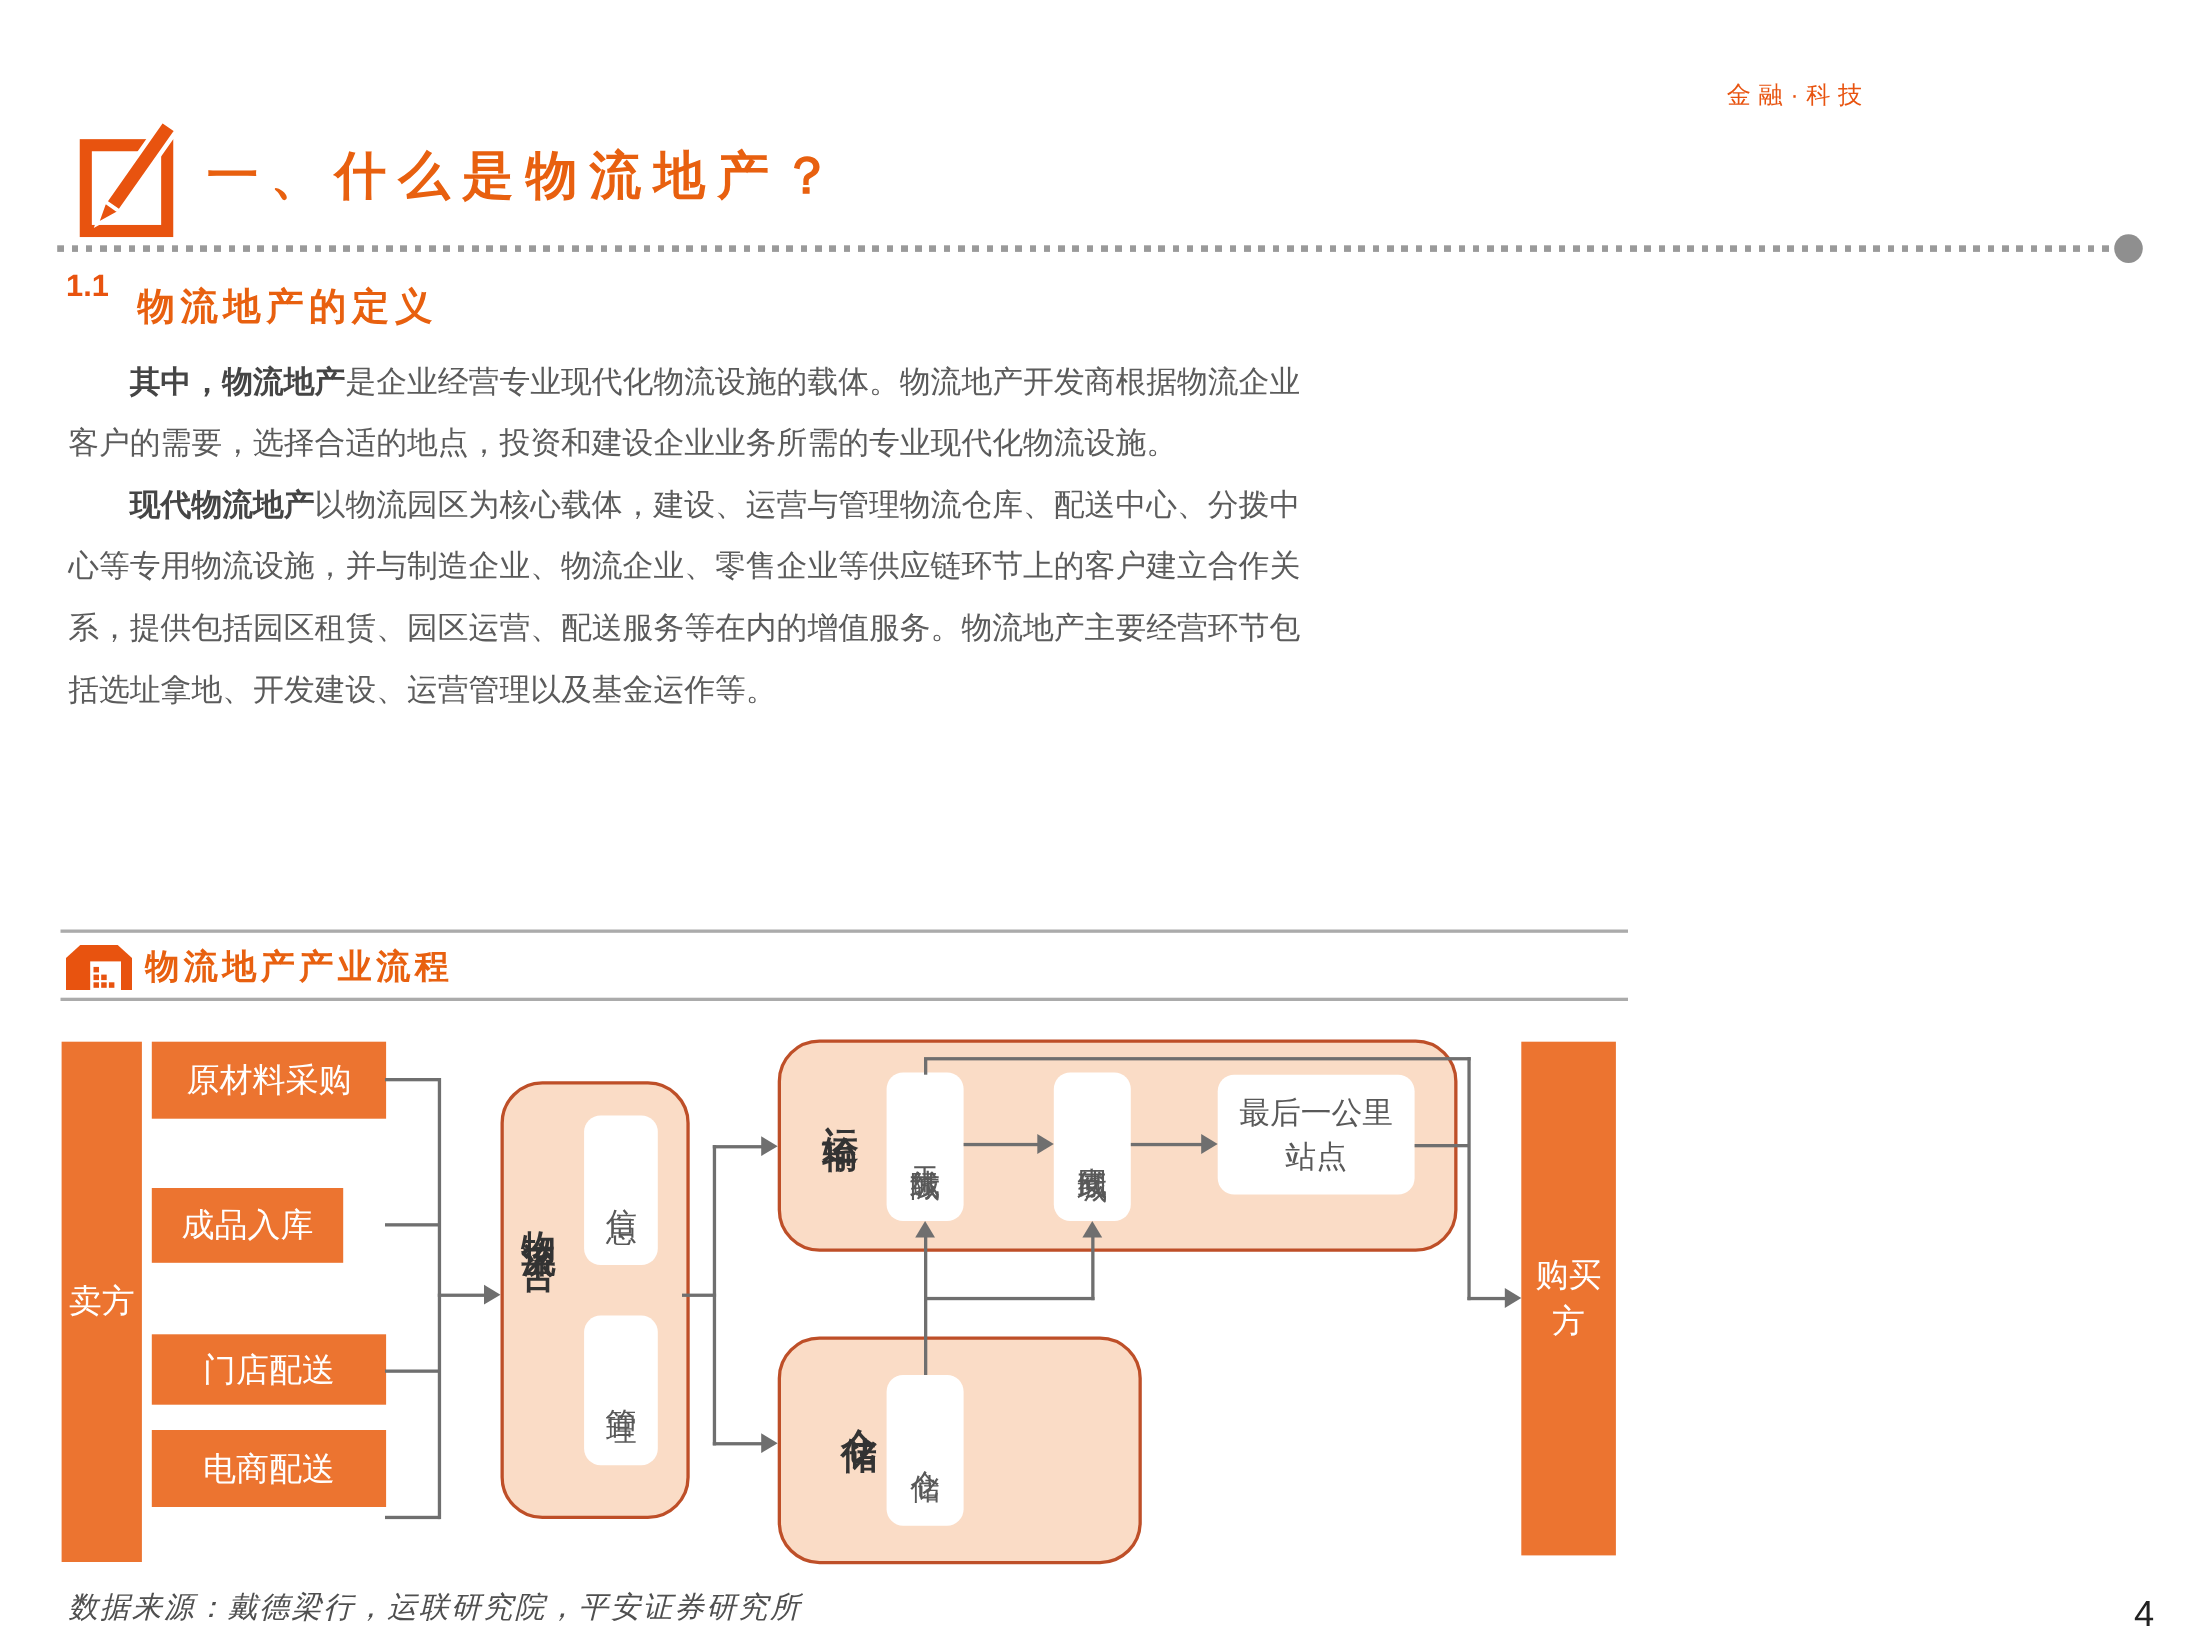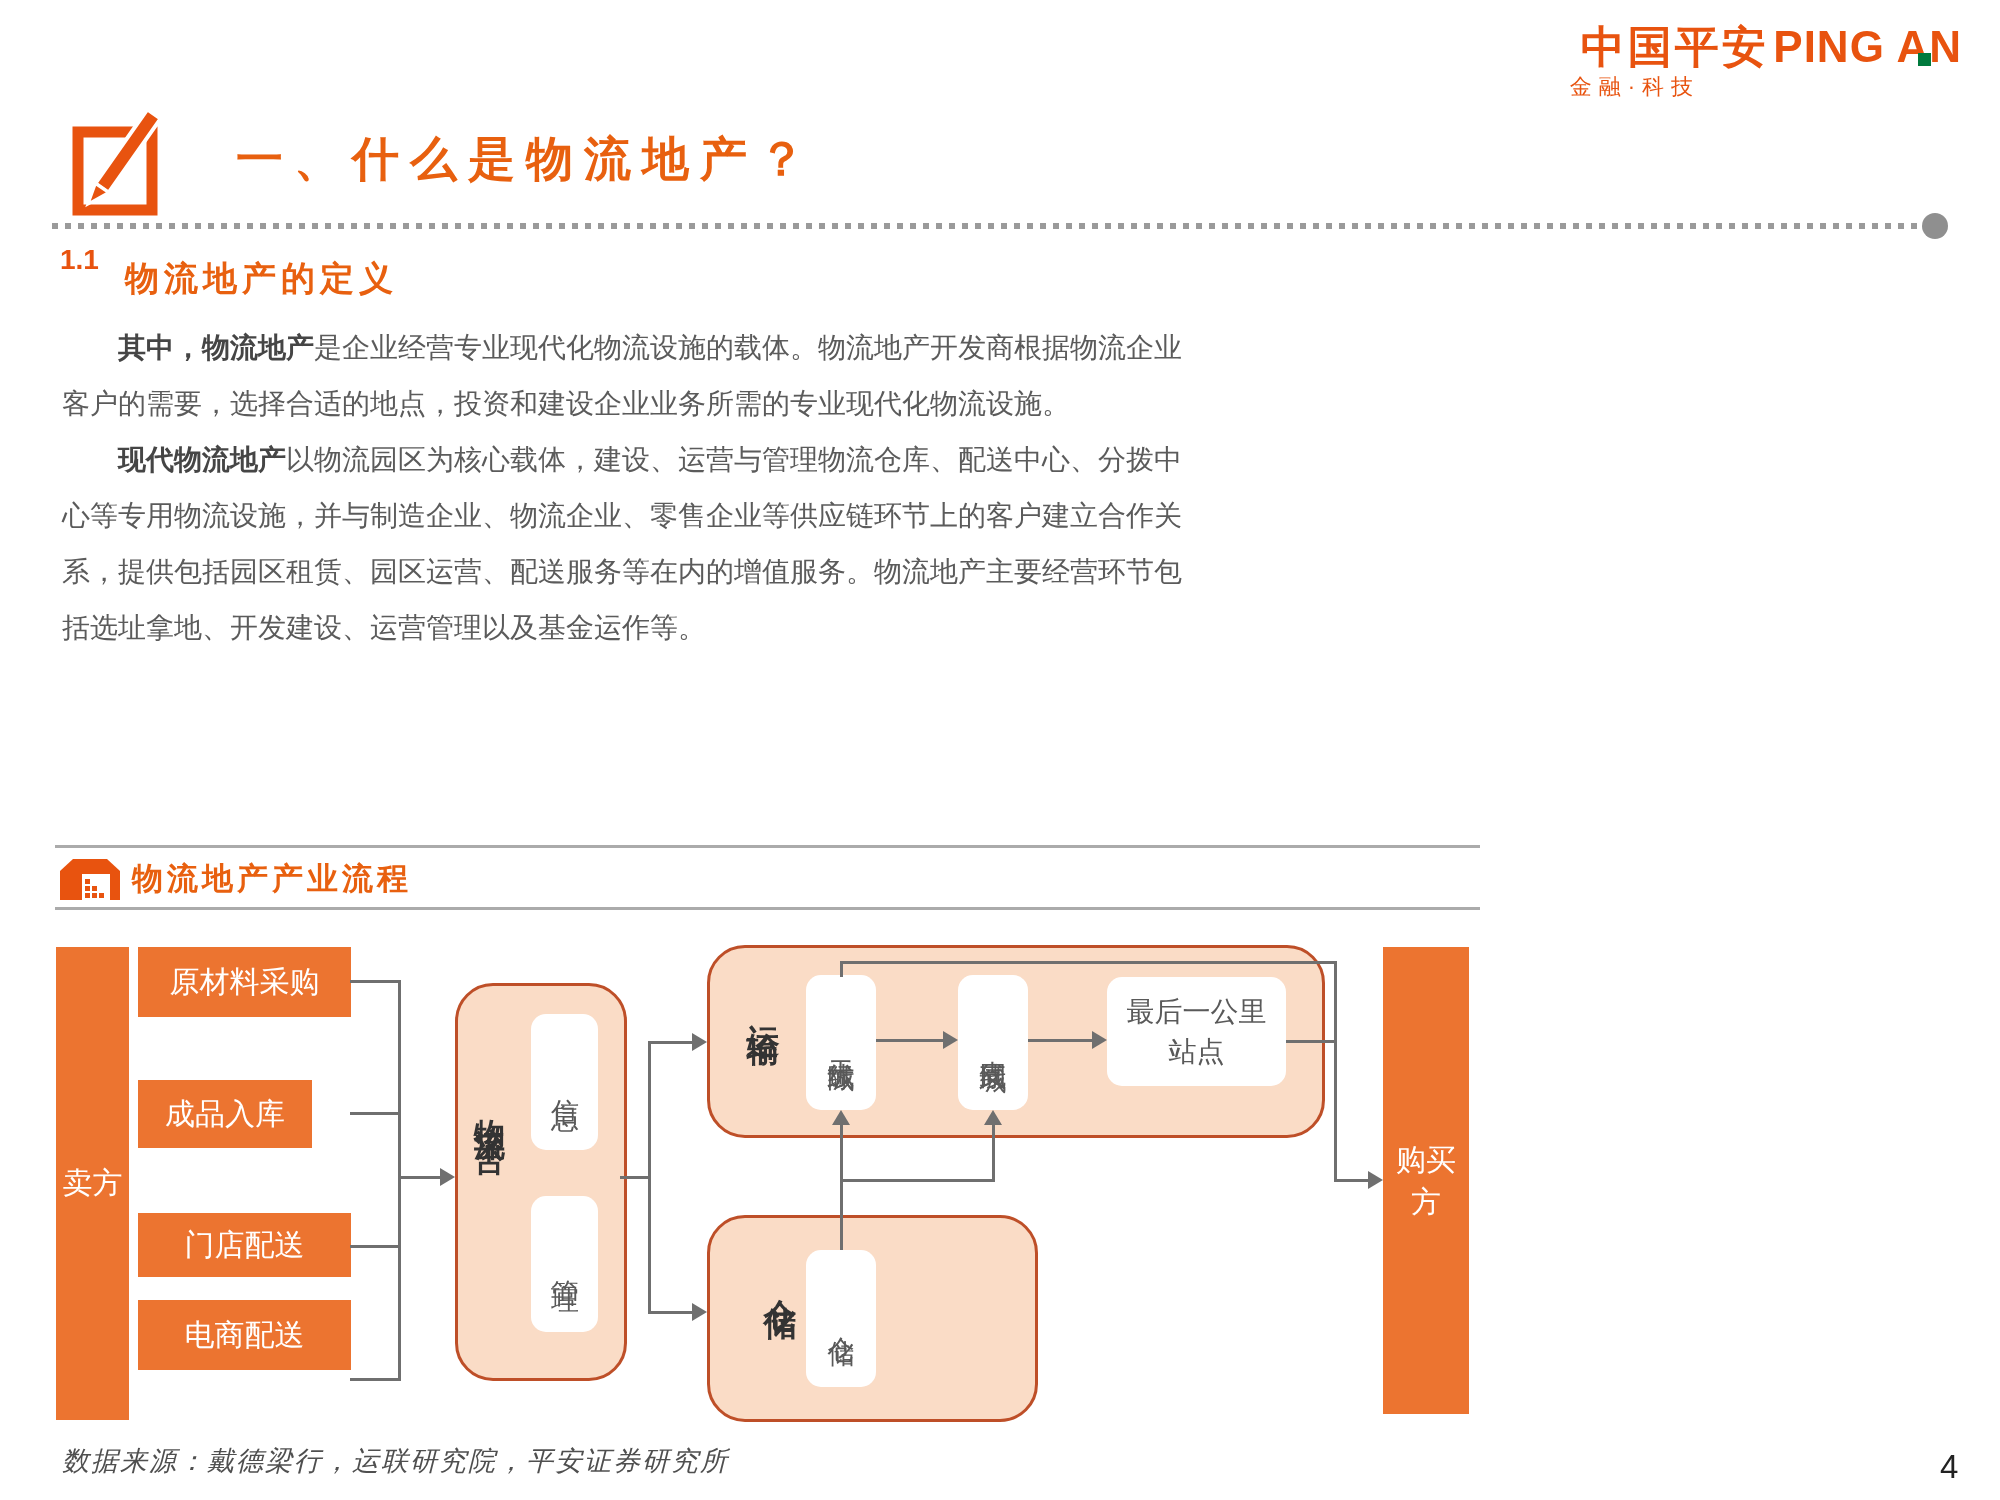--- a/index.html
+++ b/index.html
@@ -10,21 +10,21 @@
   .logo-row{position:absolute;top:18px;right:38px;text-align:right;white-space:nowrap;}
   .logo-cn{font-size:44px;font-weight:bold;color:#E8530F;letter-spacing:3px;
            font-family:"Liberation Sans",sans-serif;}
   .logo-en{font-size:44px;font-weight:bold;color:#E8530F;letter-spacing:1px;position:relative;
            font-family:"Liberation Sans",sans-serif;}
   .green-sq{position:absolute;right:31px;bottom:5px;width:13px;height:13px;background:#007A3D;}
   .logo-tag{position:absolute;top:72px;right:300px;font-size:22px;color:#E8530F;letter-spacing:7px;}
 
   .title-icon{position:absolute;left:68px;top:106px;}
   .page-title{position:absolute;left:188px;top:128px;font-size:47px;color:#E8600F;font-weight:bold;
-              letter-spacing:11px;font-family:"Liberation Serif","DejaVu Serif",serif;margin-left:48px;}
+              letter-spacing:11px;font-family:"Liberation Serif","DejaVu Serif",serif;}
   .dotted-line{position:absolute;left:52px;top:223px;width:1866px;height:6px;
                background:repeating-linear-gradient(to right,#9A9A9A 0 6px,transparent 6px 13px);}
   .dot-end{position:absolute;left:1922px;top:213px;width:26px;height:26px;border-radius:50%;background:#8F8F8F;}
 
   
   .sec-num{position:absolute;left:60px;top:244px;font-size:28px;font-weight:bold;color:#E8530F;}
   .sec-title{position:absolute;left:125px;top:256px;font-size:34px;font-weight:bold;color:#E8600F;
              letter-spacing:5px;font-family:"Liberation Serif","DejaVu Serif",serif;}
 
   
@@ -59,24 +59,20 @@
   
   .fig-source{position:absolute;left:62px;top:1443px;font-size:27px;color:#4F4F4F;font-style:italic;
               letter-spacing:2px;font-family:"Liberation Serif","DejaVu Serif",serif;}
   .page-num{position:absolute;left:1940px;top:1448px;font-size:33px;color:#222222;}
 </style>
 </head>
 <body>
 
 <div class="page">
 
-  <div class="logo-row">
-    <span class="logo-cn">中国平安</span>
-    <span class="logo-en"><span>PING AN</span><i class="green-sq"></i></span>
-  </div>
   <div class="logo-tag">金融·科技</div>
 
   <div class="title-icon">
     <svg width="100" height="112" viewBox="0 0 100 112">
       <rect x="10" y="26" width="74" height="78" fill="none" stroke="#E8530F" stroke-width="11"></rect>
       <polygon points="79.4,3.4 92.6,12.6 40.6,86.6 27.4,77.4" fill="#E8530F" stroke="#ffffff" stroke-width="4"></polygon>
       <polygon points="40.6,86.6 27.4,77.4 20,98" fill="#E8530F" stroke="#ffffff" stroke-width="3"></polygon>
     </svg>
   </div>
   <div class="page-title">一、什么是物流地产？</div>

